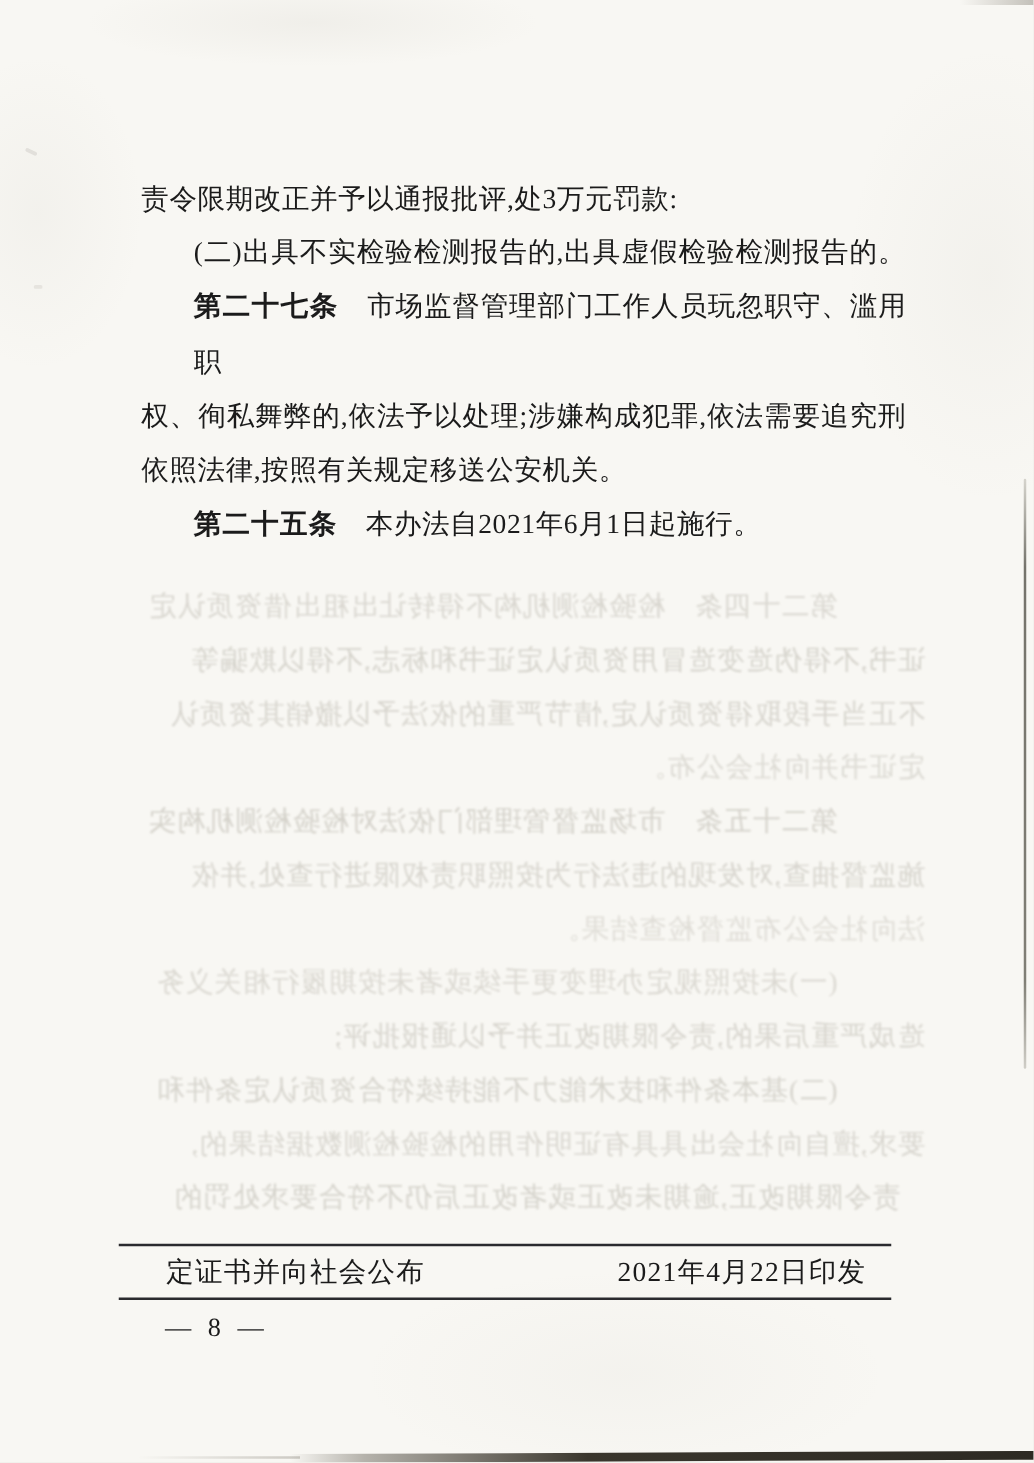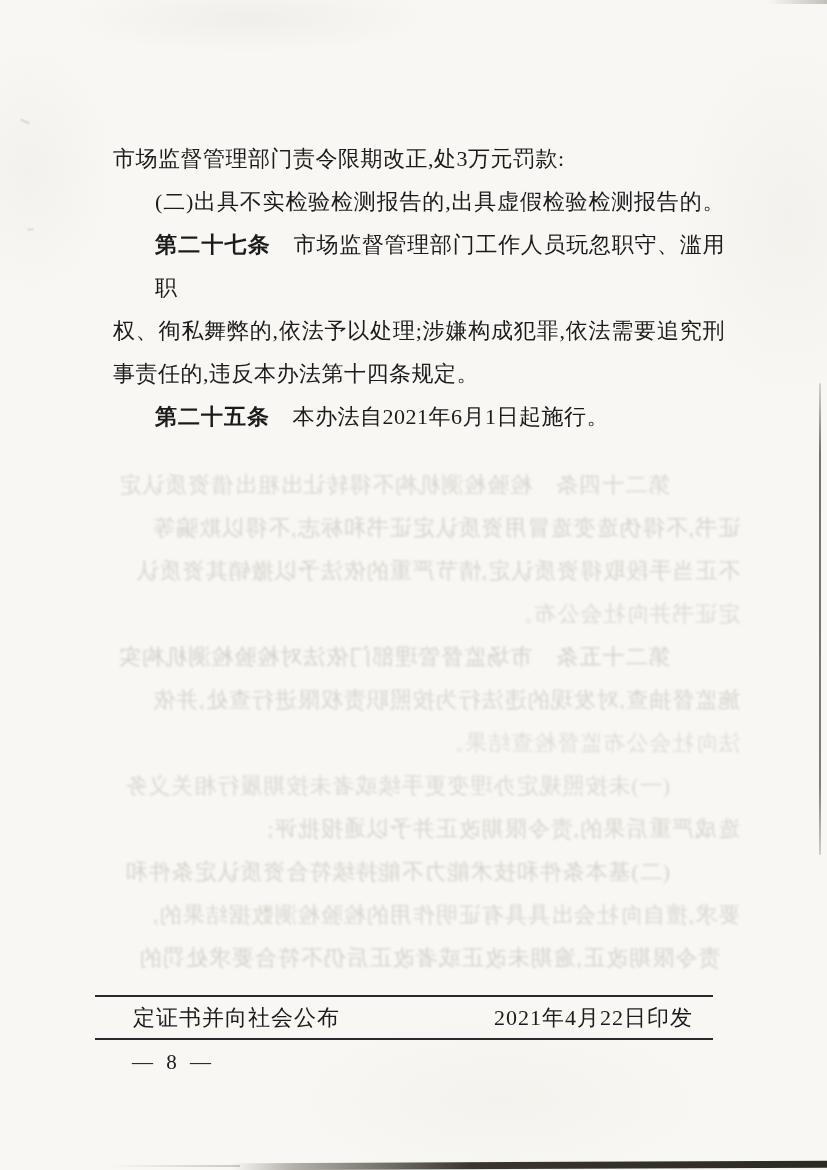--- a/index.html
+++ b/index.html
@@ -16,21 +16,21 @@
     color:#1b1b1b;
   }
   
   .body-text{
     position:absolute;top:137px;left:113px;width:612px;
     font-size:22px;line-height:43px;letter-spacing:0.5px;
   }
   .bline{white-space:nowrap;}
   .bline.justify{white-space:normal;text-align:justify;text-align-last:justify;}
   .bline.indent{padding-left:42px;}
-  .lead{font-family:Liberation Sans, sans-serif;font-weight:700;letter-spacing:1px;}
+  .lead{font-family:Liberation Mono, monospace;font-weight:700;letter-spacing:1px;}
   
   .ghost{
     position:absolute;top:463px;left:100px;width:640px;
     transform:scaleX(-1);
     font-size:22px;line-height:43px;letter-spacing:1px;
     color:#a8a498;filter:blur(0.8px);pointer-events:none;
   }
   .gline{height:43px;white-space:nowrap;overflow:hidden;}
   
   .rule{position:absolute;left:95px;width:618px;height:2px;background:#2a2a2e;}
@@ -83,25 +83,25 @@
       <div class="gline" style="padding-left: 0px; opacity: 0.4;">施监督抽查,对发现的违法行为按照职责权限进行查处,并依</div>
       <div class="gline" style="padding-left: 0px; opacity: 0.3;">法向社会公布监督检查结果。</div>
       <div class="gline" style="padding-left: 70px; opacity: 0.36;">(一)未按照规定办理变更手续或者未按期履行相关义务</div>
       <div class="gline" style="padding-left: 0px; opacity: 0.4;">造成严重后果的,责令限期改正并予以通报批评;</div>
       <div class="gline" style="padding-left: 70px; opacity: 0.42;">(二)基本条件和技术能力不能持续符合资质认定条件和</div>
       <div class="gline" style="padding-left: 0px; opacity: 0.38;">要求,擅自向社会出具具有证明作用的检验检测数据结果的,</div>
       <div class="gline" style="padding-left: 20px; opacity: 0.42;">责令限期改正,逾期未改正或者改正后仍不符合要求处罚的</div>
     </div>
 
   <div class="body-text">
-      <div class="bline">市场监督管理部门责令限期改正,处3万元罚款:</div>
+      <div class="bline">责令限期改正并予以通报批评,处3万元罚款:</div>
       <div class="bline indent justify">(二)出具不实检验检测报告的,出具虚假检验检测报告的。</div>
       <div class="bline indent justify"><span class="lead">第二十七条</span>　市场监督管理部门工作人员玩忽职守、滥用职</div>
       <div class="bline justify">权、徇私舞弊的,依法予以处理;涉嫌构成犯罪,依法需要追究刑</div>
-      <div class="bline">事责任的,违反本办法第十四条规定。</div>
+      <div class="bline">依照法律,按照有关规定移送公安机关。</div>
       <div class="bline indent"><span class="lead">第二十五条</span>　本办法自2021年6月1日起施行。</div>
     </div>
 
   <div class="rule rule-top"></div>
   <div class="footer-row">
     <span class="footer-issuer">定证书并向社会公布</span>
     <span class="footer-date">2021年4月22日印发</span>
   </div>
   <div class="rule rule-bottom"></div>
   <div class="page-number">— 8 —</div>

